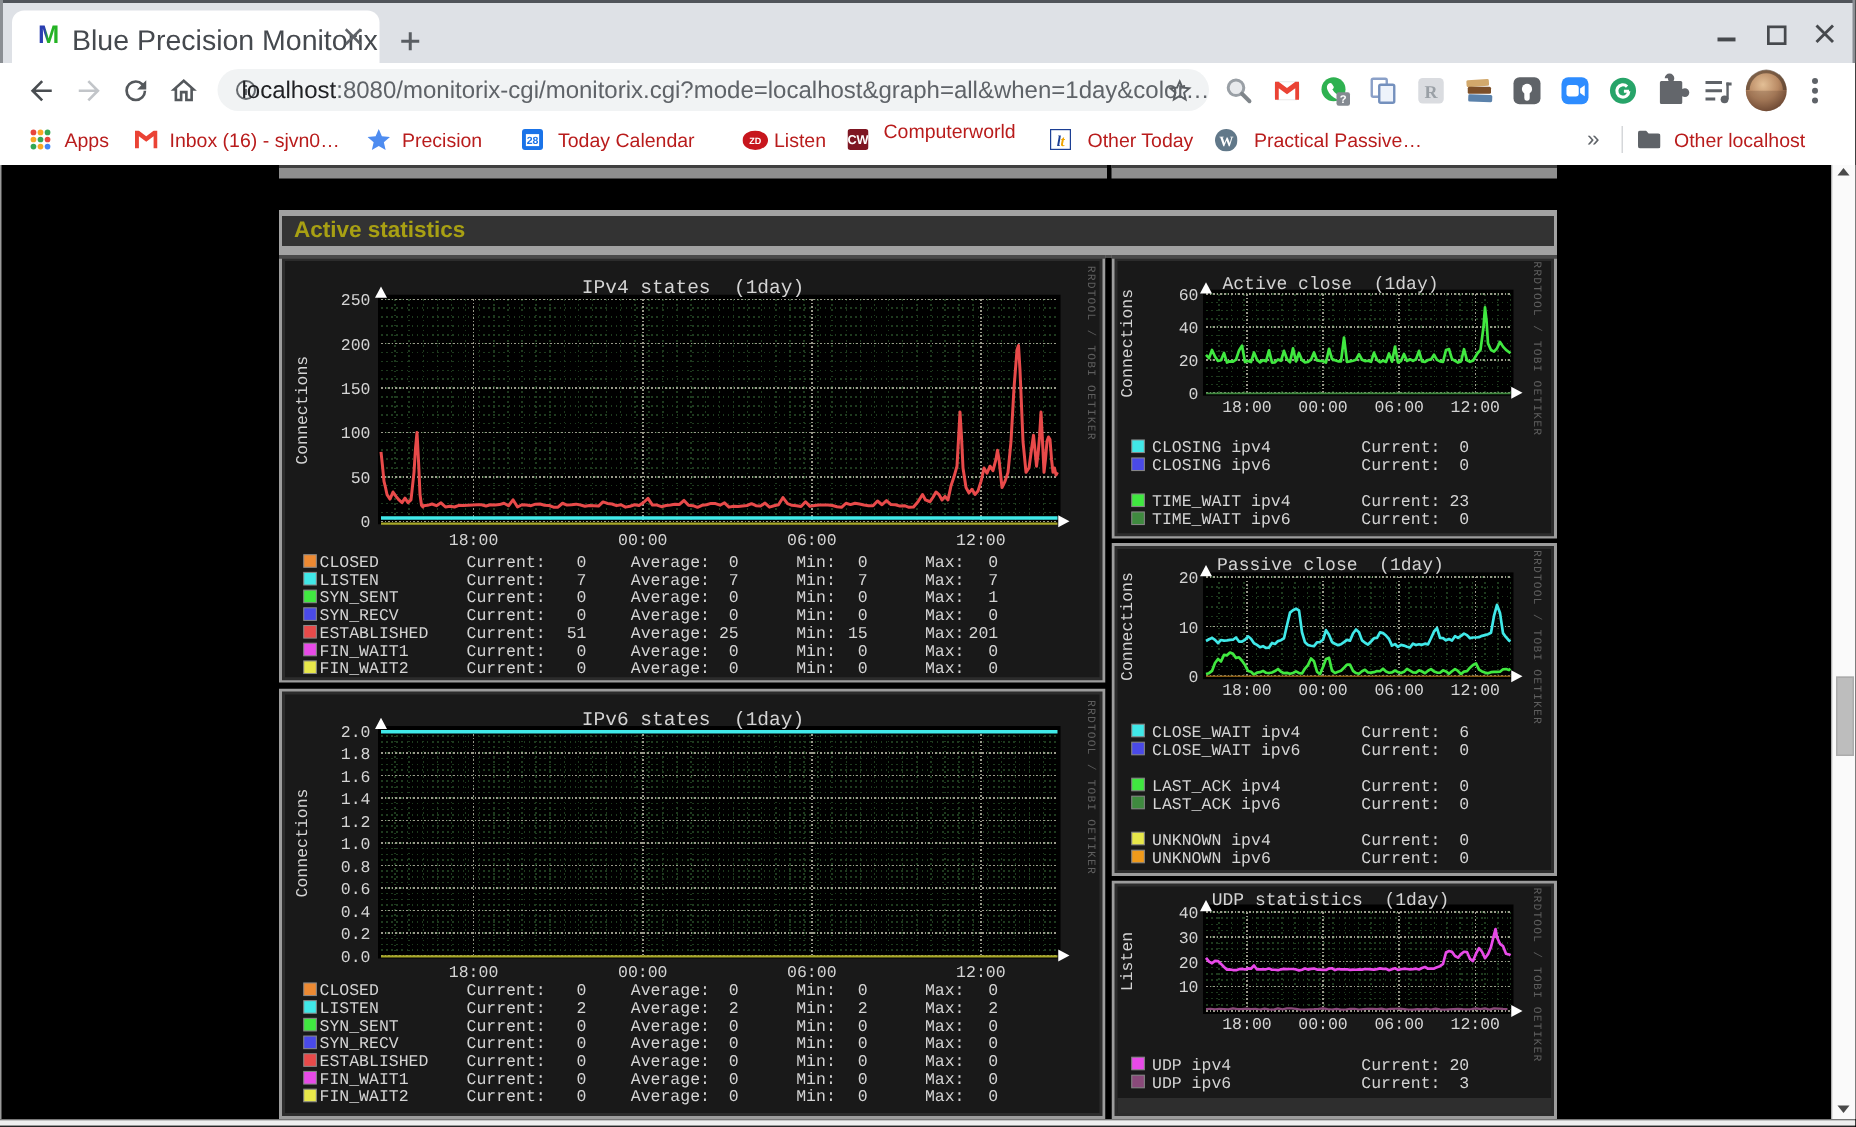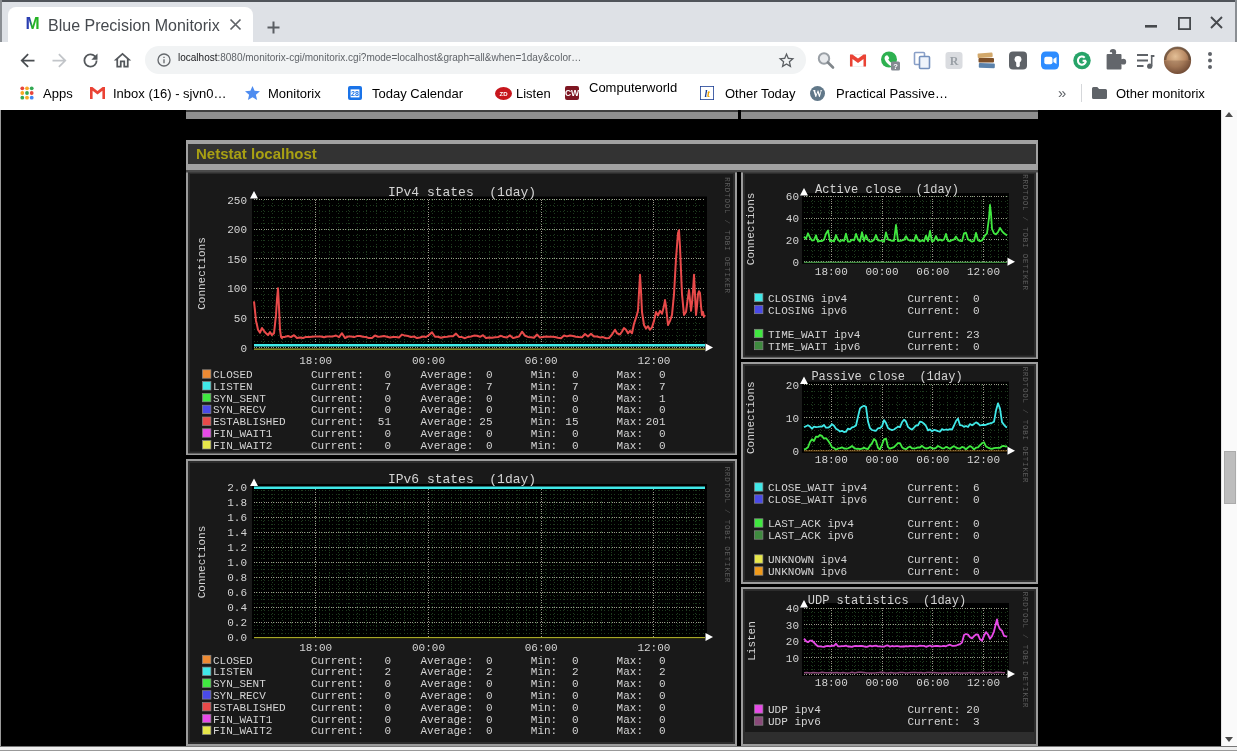--- a/index.html
+++ b/index.html
@@ -1,34 +1,34 @@
 <!DOCTYPE html>
 <html><head><meta charset="utf-8"><title>Blue Precision Monitorix</title><style>
 html,body{margin:0;padding:0}
 body{width:1237px;height:751px;position:relative;background:#fff;font-family:"Liberation Sans",sans-serif;overflow:hidden;will-change:transform}
 .abs{position:absolute}
-.bktxt{font-size:13px;color:#000000}
+.bktxt{font-size:13px;color:#b91c1c}
 </style></head><body>
 
 <div class="abs" style="left:0;top:0;width:1237px;height:42px;background:#dee1e6"></div>
 <div class="abs" style="left:0;top:0;width:1237px;height:2px;background:#50545a"></div>
 <div class="abs" style="left:0;top:0;width:2px;height:42px;background:#8a8e93"></div>
 <div class="abs" style="left:1235px;top:0;width:2px;height:42px;background:#8a8e93"></div>
 <div class="abs" style="left:8px;top:7px;width:245px;height:35px;background:#fff;border-radius:8px 8px 0 0"></div>
 <svg class="abs" style="left:24px;top:14px" width="17" height="17" viewBox="0 0 17 17">
 <defs>
       <linearGradient id="mg" x1="0" y1="0" x2="1" y2="0">
         <stop offset="0.32" stop-color="#2a3eb1"></stop>
         <stop offset="0.45" stop-color="#24b324"></stop>
         <stop offset="1" stop-color="#24b324"></stop>
       </linearGradient>
     </defs>
 <text x="8.5" y="14.5" text-anchor="middle" font-family="Liberation Sans" font-size="17" font-weight="bold" fill="url(#mg)">M</text>
   </svg>
-<div class="abs" style="left:48px;top:17px;font-size:16px;color:#45494e">Blue Precision Monitorix</div>
+<div class="abs" style="left:48px;top:17px;font-size:19px;color:#45494e">Blue Precision Monitorix</div>
 <svg class="abs" style="left:229px;top:18px" width="13" height="13">
     <path d="M1.5 1.5l10 10M11.5 1.5l-10 10" stroke="#5f6368" stroke-width="1.7"></path>
   </svg>
 <svg class="abs" style="left:263px;top:19px" width="21" height="17">
     <path d="M10.5 2.5v12M4.5 8.5h12" stroke="#5a5e63" stroke-width="2"></path>
   </svg>
 <svg class="abs" style="left:1140px;top:12px" width="90" height="22">
 <rect x="5" y="13" width="12" height="2.6" fill="#46494d"></rect>
 <rect x="38.9" y="5.9" width="11.2" height="11.2" fill="none" stroke="#46494d" stroke-width="1.8"></rect>
 <path d="M71 5l11 11M82 5L71 16" stroke="#46494d" stroke-width="1.9"></path>
@@ -44,21 +44,21 @@
 <svg class="abs" style="left:80px;top:50px" width="21" height="21" viewBox="0 0 24 24">
     <path d="M17.65 6.35A7.96 7.96 0 0012 4a8 8 0 108 8h-2a6 6 0 11-1.76-4.24L13 11h7V4l-2.35 2.35z" fill="#54585c"></path>
   </svg>
 <svg class="abs" style="left:112px;top:50px" width="21" height="21" viewBox="0 0 24 24">
     <path d="M12 5.69l5 4.5V18h-2v-6H9v6H7v-7.81l5-4.5M12 3L2 12h3v8h6v-6h2v6h6v-8h3L12 3z" fill="#54585c"></path>
   </svg>
 <div class="abs" style="left:145px;top:46px;width:661px;height:28px;background:#f1f3f4;border-radius:14px"></div>
 <svg class="abs" style="left:156px;top:52px" width="16" height="16" viewBox="0 0 24 24">
     <path d="M12 2a10 10 0 100 20 10 10 0 000-20zm0 18a8 8 0 110-16 8 8 0 010 16zm-1-13h2v2h-2zm0 4h2v6h-2z" fill="#666a6e"></path>
   </svg>
-<div class="abs" style="left:178px;top:52px;font-size:10px;color:#5f6368"><span style="color:#202124">localhost</span>:8080/monitorix-cgi/monitorix.cgi?mode=localhost&amp;graph=all&amp;when=1day&amp;color…</div>
+<div class="abs" style="left:161px;top:52px;font-size:16px;color:#5f6368"><span style="color:#202124">localhost</span>:8080/monitorix-cgi/monitorix.cgi?mode=localhost&amp;graph=all&amp;when=1day&amp;color…</div>
 <svg class="abs" style="left:777px;top:51px" width="19" height="19" viewBox="0 0 24 24">
     <path d="M22 9.24l-7.19-.62L12 2 9.19 8.63 2 9.24l5.46 4.73L5.82 21 12 17.27 18.18 21l-1.63-7.03L22 9.24zM12 15.4l-3.76 2.27 1-4.28-3.32-2.88 4.38-.38L12 6.1l1.71 4.04 4.38.38-3.32 2.88 1 4.28L12 15.4z" fill="#5a5e62"></path>
   </svg>
 
 <svg class="abs" style="left:812px;top:46px" width="425" height="30">
 <g transform="translate(14,14.5)">
       <circle cx="-2" cy="-2" r="5.2" fill="#e8eaed" stroke="#9aa0a6" stroke-width="2"></circle>
       <path d="M2 2l5 5" stroke="#80868b" stroke-width="2.6" stroke-linecap="round"></path>
     </g>
 <g transform="translate(46,14.5)">
@@ -147,21 +147,21 @@
     <circle cx="11.7" cy="11.7" r="1.9" fill="#4285f4"></circle>
   </svg>
 <div class="abs bktxt" style="left:43px;top:86px">Apps</div>
 <svg class="abs" style="left:90px;top:87px" width="15" height="12">
     <path d="M0 0 L0 12 L2.6 12 L2.6 3.8 L7.5 7.5 L12.4 3.8 L12.4 12 L15 12 L15 0 L12.6 0 L7.5 3.9 L2.4 0 Z" fill="#ea4335"></path>
   </svg>
 <div class="abs bktxt" style="left:113px;top:86px">Inbox (16) - sjvn0…</div>
 <svg class="abs" style="left:245px;top:86px" width="15" height="15">
     <path d="M7.5 0l2.1 4.8 5.4.5-4.1 3.5 1.2 5.2-4.6-2.7-4.6 2.7 1.2-5.2L0 5.3l5.4-.5z" fill="#4e8cf0"></path>
   </svg>
-<div class="abs bktxt" style="left:268px;top:86px">Monitorix</div>
+<div class="abs bktxt" style="left:268px;top:86px">Precision</div>
 <svg class="abs" style="left:348px;top:86px" width="14" height="14">
     <rect width="14" height="14" rx="2" fill="#1a73e8"></rect>
     <rect x="2.6" y="3.4" width="8.8" height="8" fill="#fff"></rect>
     <text x="7" y="10" font-size="7" font-weight="bold" fill="#1a73e8" text-anchor="middle" font-family="Liberation Sans">28</text>
   </svg>
 <div class="abs bktxt" style="left:372px;top:86px">Today Calendar</div>
 <svg class="abs" style="left:495px;top:87px" width="17" height="13">
     <ellipse cx="8.5" cy="6.5" rx="8.5" ry="6.5" fill="#c7161d"></ellipse>
     <text x="8.5" y="9" font-size="6" font-weight="bold" fill="#fff" text-anchor="middle" font-family="Liberation Sans">ZD</text>
   </svg>
@@ -180,28 +180,28 @@
 <svg class="abs" style="left:810px;top:86px" width="15" height="15">
     <circle cx="7.5" cy="7.5" r="7.5" fill="#617889"></circle>
     <text x="7.5" y="11" font-size="9.5" font-weight="bold" fill="#fff" text-anchor="middle" font-family="Liberation Serif">W</text>
   </svg>
 <div class="abs bktxt" style="left:836px;top:86px">Practical Passive…</div>
 <div class="abs" style="left:1058px;top:84px;font-size:15px;color:#5f6368">»</div>
 <div class="abs" style="left:1081px;top:84px;width:1px;height:18px;background:#d5d7da"></div>
 <svg class="abs" style="left:1092px;top:87px" width="15" height="12">
     <path d="M0 1.5 a1.5 1.5 0 011.5 -1.5 h3.8 l1.8 2 h6.4 a1.5 1.5 0 011.5 1.5 v7 a1.5 1.5 0 01-1.5 1.5 h-12 a1.5 1.5 0 01-1.5 -1.5 z" fill="#5f6368"></path>
   </svg>
-<div class="abs bktxt" style="left:1116px;top:86px">Other monitorix</div>
+<div class="abs bktxt" style="left:1116px;top:86px">Other localhost</div>
 
 <div class="abs" style="left:0;top:110px;width:1237px;height:636px;background:#000">
 <div class="abs" style="left:186px;top:0px;width:552px;height:7px;background:#8f8f8f;border-top:2px solid #3f3f3f"></div>
 <div class="abs" style="left:741px;top:0px;width:297px;height:7px;background:#8f8f8f;border-top:2px solid #3f3f3f"></div>
 <div class="abs" style="left:186px;top:29.5px;width:852px;height:30px;background:#a2a2a2"></div>
 <div class="abs" style="left:188px;top:33.5px;width:848px;height:20px;background:#333"></div>
-<div class="abs" style="left:196px;top:35px;font-size:15px;font-weight:bold;color:#a8a013">Netstat localhost</div>
+<div class="abs" style="left:196px;top:35px;font-size:15px;font-weight:bold;color:#a8a013">Active statistics</div>
 <div class="abs" style="left:186px;top:59.5px;width:852px;height:2.5px;background:#4f4f4f"></div>
 <svg style="position:absolute;left:186px;top:59.5px" width="551" height="285.5">
 <rect x="0" y="0" width="551" height="285.5" fill="#9c9c9c"></rect>
 <rect x="2" y="2" width="547" height="281.5" fill="#2c2c2c"></rect>
 <rect x="4" y="4" width="543" height="277.5" fill="#191919"></rect>
 <rect x="0" y="0" width="551" height="2.5" fill="#4a4a4a"></rect>
 <rect x="66" y="26.49999999999997" width="455" height="153.00000000000003" fill="#000"></rect>
 <line x1="68" y1="171.6" x2="519" y2="171.6" stroke="#1e3a1e" stroke-width="1" stroke-dasharray="1 2.4" shape-rendering="crispEdges"></line>
 <line x1="68" y1="165.7" x2="519" y2="165.7" stroke="#1e3a1e" stroke-width="1" stroke-dasharray="1 2.4" shape-rendering="crispEdges"></line>
 <line x1="68" y1="159.7" x2="519" y2="159.7" stroke="#1e3a1e" stroke-width="1" stroke-dasharray="1 2.4" shape-rendering="crispEdges"></line>

